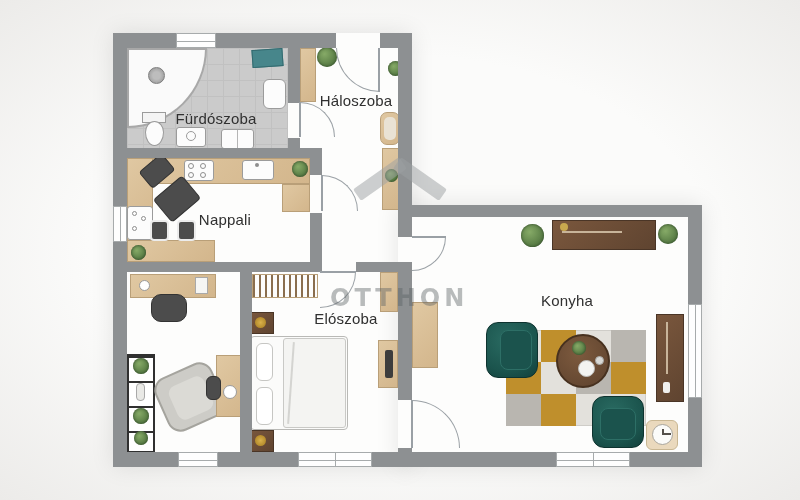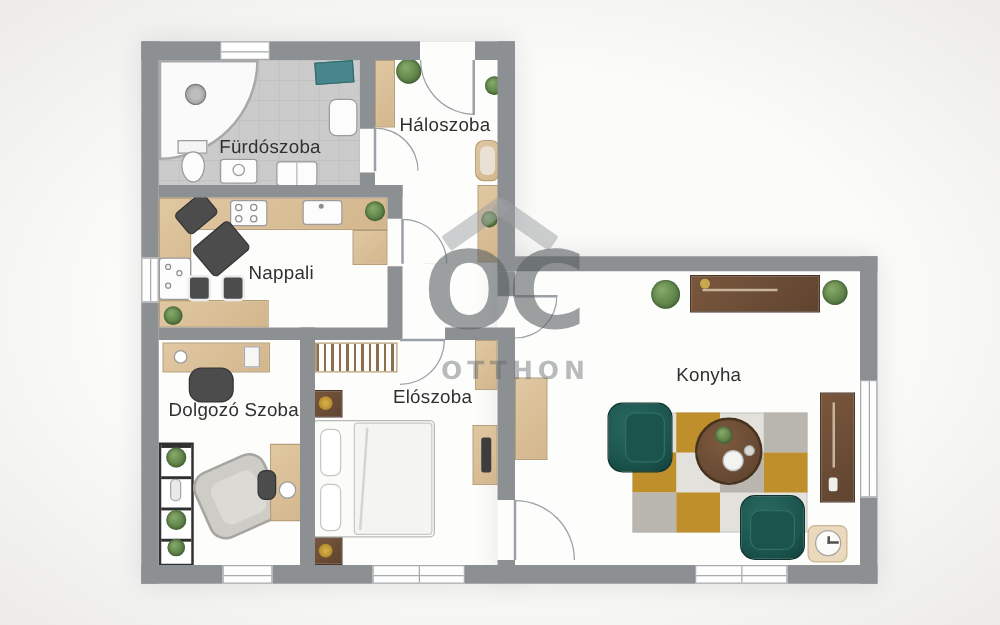--- a/index.html
+++ b/index.html
@@ -203,22 +203,20 @@
   <div class="abs door c-tl" style="left:412px;top:237px;width:34px;height:34px;"></div>
   <div class="abs leaf" style="left:412px;top:236px;width:34px;height:2px;"></div>
   <div class="abs door c-tl" style="left:320px;top:272px;width:36px;height:36px;"></div>
   <div class="abs leaf" style="left:320px;top:271px;width:36px;height:2px;"></div>
   <div class="abs door c-bl" style="left:412px;top:400px;width:48px;height:48px;"></div>
   <div class="abs leaf" style="left:411px;top:400px;width:2px;height:48px;"></div>
 
   <div class="abs label" style="left:216px;top:118px;">Fürdószoba</div>
   <div class="abs label" style="left:356px;top:100px;">Háloszoba</div>
   <div class="abs label" style="left:225px;top:219px;">Nappali</div>
-  <div class="abs label" style="left:187px;top:328px;">Dolgozó Szoba</div>
   <div class="abs label" style="left:346px;top:318px;">Elószoba</div>
   <div class="abs label" style="left:567px;top:300px;">Konyha</div>
 
   <div class="abs wm" style="left:352px;top:172px;width:56px;height:14px;background:#9ba0a2;opacity:.5;border-radius:2px;transform:rotate(-35deg);"></div>
   <div class="abs wm" style="left:392px;top:172px;width:56px;height:14px;background:#9ba0a2;opacity:.5;border-radius:2px;transform:rotate(35deg);"></div>
-  <div class="abs wm" style="left:336px;top:194px;width:130px;text-align:center;font-family:'DejaVu Sans',sans-serif;font-weight:bold;font-size:86px;line-height:.92;letter-spacing:-6px;color:#5b6164;opacity:.6;">OC</div>
-  <div class="abs wm" style="left:330px;top:284px;width:142px;text-align:right;font-family:'DejaVu Sans',sans-serif;font-weight:bold;font-size:20px;letter-spacing:4px;color:#5b6164;opacity:.42;">OTTHON</div>
+  <div class="abs wm" style="left:330px;top:284px;width:142px;text-align:left;font-family:'DejaVu Sans',sans-serif;font-weight:bold;font-size:24px;letter-spacing:4px;color:#5b6164;opacity:.42;">OTTHON</div>
 
 </div>
 
 </body></html>

